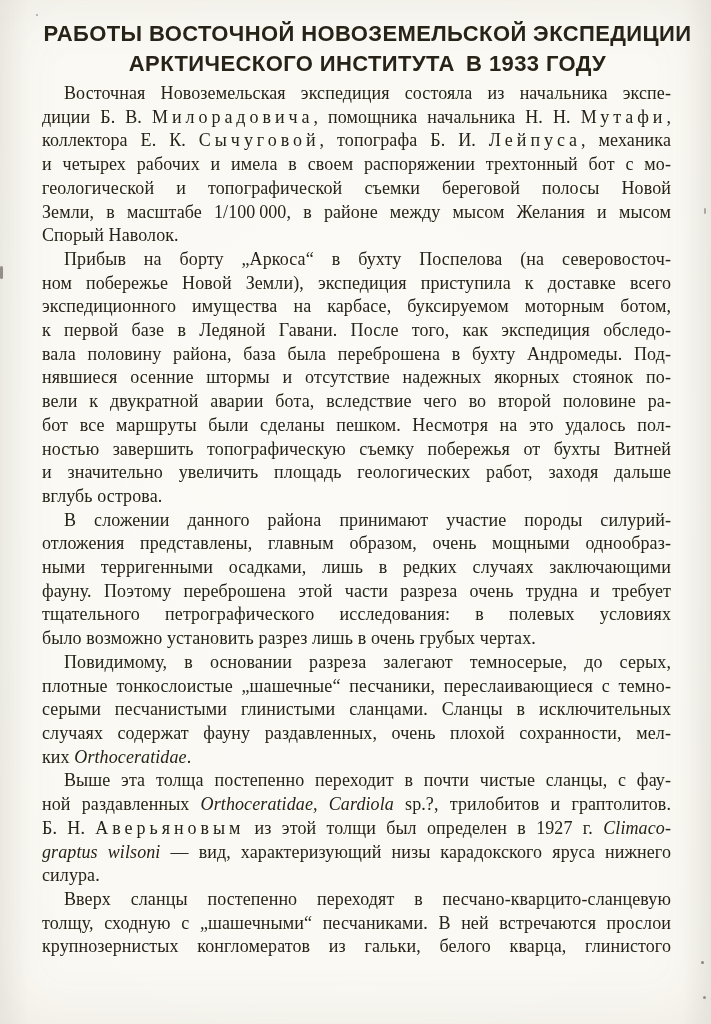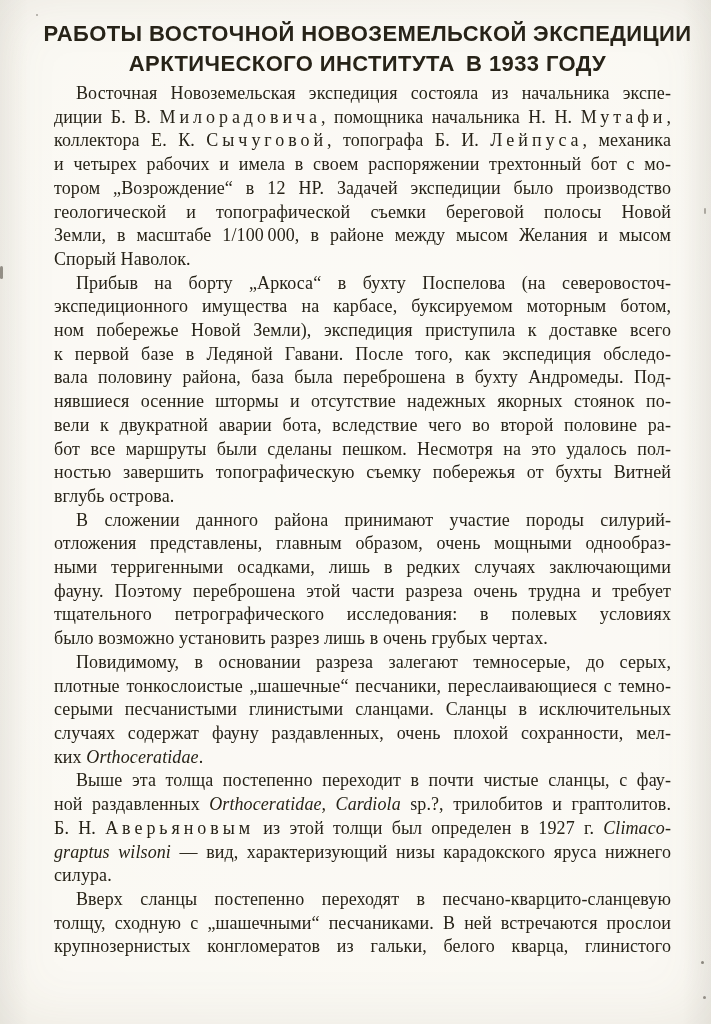--- a/index.html
+++ b/index.html
@@ -40,21 +40,20 @@
     top:82px;
     font-family:"Liberation Serif","DejaVu Serif",serif;
     font-size:18px;
     line-height:23.7px;
     letter-spacing:0.1px;
   }
   .para{margin:0;}
   .line{
     text-align:justify;
     text-align-last:justify;
-    margin-left:12px;
   }
   .line.end{text-align-last:left;}
   .line.indent{text-indent:22px;}
   .spaced{letter-spacing:0.22em;}
   .it{font-style:italic;}
   .speck{
     position:absolute;
     background:#4a443a;
     border-radius:50%;
   }
@@ -71,35 +70,35 @@
   <div class="title">
     <div>РАБОТЫ ВОСТОЧНОЙ НОВОЗЕМЕЛЬСКОЙ ЭКСПЕДИЦИИ</div>
     <div>АРКТИЧЕСКОГО ИНСТИТУТА В 1933 ГОДУ</div>
   </div>
   <div class="body-text">
       <div class="para">
         <div class="line indent"><span class="">Восточная Новоземельская экспедиция состояла из начальника экспе-</span></div>
         <div class="line"><span class="">диции Б. В. </span><span class="spaced">Милорадовича</span><span class="">, помощника начальника Н. Н. </span><span class="spaced">Мутафи</span><span class="">,</span></div>
         <div class="line"><span class="">коллектора Е. К. </span><span class="spaced">Сычуговой</span><span class="">, топографа Б. И. </span><span class="spaced">Лейпуса</span><span class="">, механика</span></div>
         <div class="line"><span class="">и четырех рабочих и имела в своем распоряжении трехтонный бот с мо-</span></div>
-        <div class="line"><span class="">тором „Возрождение“ в 12 НР. Задачей экспедиции было производство</span></div>
         <div class="line"><span class="">геологической и топографической съемки береговой полосы Новой</span></div>
         <div class="line"><span class="">Земли, в масштабе 1/100 000, в районе между мысом Желания и мысом</span></div>
         <div class="line end"><span class="">Спорый Наволок.</span></div>
       </div>
       <div class="para">
         <div class="line indent"><span class="">Прибыв на борту „Аркоса“ в бухту Поспелова (на северовосточ-</span></div>
+        <div class="line"><span class="">ном побережье Новой Земли), экспедиция приступила к доставке всего</span></div>
         <div class="line"><span class="">экспедиционного имущества на карбасе, буксируемом моторным ботом,</span></div>
-        <div class="line"><span class="">ном побережье Новой Земли), экспедиция приступила к доставке всего</span></div>
         <div class="line"><span class="">к первой базе в Ледяной Гавани. После того, как экспедиция обследо-</span></div>
         <div class="line"><span class="">вала половину района, база была переброшена в бухту Андромеды. Под-</span></div>
         <div class="line"><span class="">нявшиеся осенние штормы и отсутствие надежных якорных стоянок по-</span></div>
         <div class="line"><span class="">вели к двукратной аварии бота, вследствие чего во второй половине ра-</span></div>
         <div class="line"><span class="">бот все маршруты были сделаны пешком. Несмотря на это удалось пол-</span></div>
         <div class="line"><span class="">ностью завершить топографическую съемку побережья от бухты Витней</span></div>
+        <div class="line"><span class="">и значительно увеличить площадь геологических работ, заходя дальше</span></div>
         <div class="line end"><span class="">вглубь острова.</span></div>
       </div>
       <div class="para">
         <div class="line indent"><span class="">В сложении данного района принимают участие породы силурий-</span></div>
         <div class="line"><span class="">отложения представлены, главным образом, очень мощными однообраз-</span></div>
         <div class="line"><span class="">ными терригенными осадками, лишь в редких случаях  заключающими</span></div>
         <div class="line"><span class="">фауну. Поэтому переброшена этой части разреза очень трудна и требует</span></div>
         <div class="line"><span class="">тщательного петрографического исследования:  в полевых  условиях</span></div>
         <div class="line end"><span class="">было возможно установить разрез лишь в очень грубых чертах.</span></div>
       </div>

